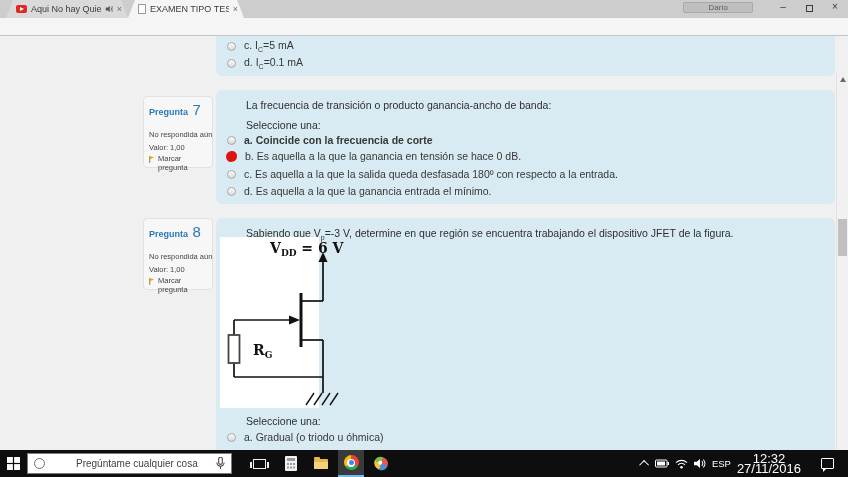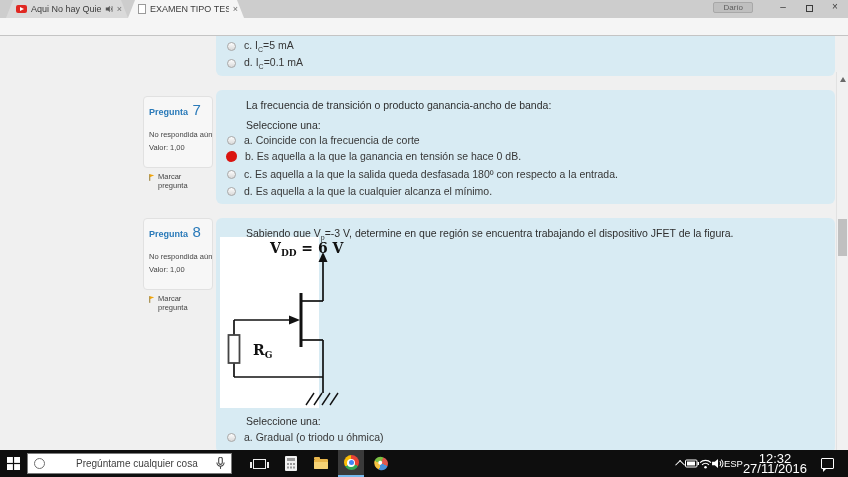--- a/index.html
+++ b/index.html
@@ -11,21 +11,21 @@
   #tabstrip { left:0; top:0; width:848px; height:18px; background:#cdcdcd; }
   .tab { height:18px; top:0; display:flex; align-items:center; gap:4px; padding:0 6px 0 10px;
          clip-path:polygon(0 100%, 7px 0, calc(100% - 7px) 0, 100% 100%); font-size:9px; color:#3c3c3c; }
   .tab.inactive { background:#dadada; }
   .tab.active { background:#f5f5f5; }
   .tab-title { white-space:nowrap; overflow:hidden; flex:1; }
   .yt-icon { width:11px; height:8px; background:#e02822; border-radius:2px; position:relative; flex:none; }
   .yt-icon::after { content:""; position:absolute; left:4px; top:2px; border-left:4px solid #fff; border-top:2px solid transparent; border-bottom:2px solid transparent; }
   .page-icon { width:8px; height:10px; background:#fff; border:1px solid #9a9a9a; flex:none; }
   .tab-close { color:#6f6f6f; font-size:9px; flex:none; }
-  .profile-btn { right:95px; top:2px; height:11px; padding:0 9px; background:#bfbfbf; border:1px solid #a8a8a8;
+  .profile-btn { right:95px; top:2px; height:11px; padding:0 24px; background:#bfbfbf; border:1px solid #a8a8a8;
                  border-radius:2px; font-size:8px; color:#5d5d5d; line-height:9px; }
   .winctl { top:0; height:15px; width:26px; text-align:center; font-size:10px; color:#3c3c3c; line-height:14px; }
   .restore-glyph { display:inline-block; width:7px; height:7px; border:1px solid #3c3c3c; position:relative; top:2px; background:#cdcdcd; }
   #toolbar { left:0; top:18px; width:848px; height:18px; background:#f5f5f5; border-bottom:1px solid #c4c4c4; }
   .navbtn { top:19px; font-size:11px; color:#575757; width:16px; text-align:center; line-height:15px; }
   .navbtn.disabled { color:#b0b0b0; }
   #omnibox { left:95px; top:20px; width:718px; height:14px; background:#fff; border:1px solid #d2d2d2; border-radius:2px;
              display:flex; align-items:center; padding:0 5px; gap:5px; }
   .info-icon { width:9px; height:9px; border-radius:50%; border:1px solid #8a8a8a; color:#8a8a8a; font-size:7px;
                line-height:8px; text-align:center; font-family:"Liberation Serif", serif; flex:none; }
@@ -34,21 +34,21 @@
   #star-btn { right:18px; top:20px; font-size:11px; color:#7c7c7c; }
   #menu-btn { right:4px; top:19px; font-size:11px; color:#5a5a5a; }
 
   
   #content { left:0; top:36px; width:848px; height:414px; background:#f0f0f0; overflow:hidden; }
   .qbox { left:216px; width:619px; background:#d8ebf3; border-radius:6px; }
   .qinfo { left:143px; width:70px; height:72px; background:#f7f7f7; border:1px solid #e1e1e1; border-radius:4px; padding:4px 5px; }
   .qinfo .qlabel { color:#2a7ab9; font-weight:bold; font-size:9px; }
   .qinfo .qnum { color:#2a7ab9; font-size:15px; font-weight:normal; }
   .qinfo .qmeta { font-size:7.5px; color:#454545; margin-top:11px; white-space:nowrap; }
-  .flagrow { margin-top:21px; font-size:7.5px; color:#454545; display:flex; gap:3px; width:50px; line-height:8.5px; }
+  .flagrow { margin-top:3px; font-size:7.5px; color:#454545; display:flex; gap:3px; width:50px; line-height:8.5px; }
   .qtext { font-size:10.5px; color:#2e2e2e;padding-left:16px; }
   .opt { display:flex; align-items:center; gap:8px; }
   .radio { width:9px; height:9px; border-radius:50%; border:1px solid #a8a8a8; background:linear-gradient(#fdfdfd,#d9d9d9); flex:none; }
   .radio.selected { width:11px; height:11px; border:none; background:#da1410; border-radius:52% 46% 55% 48%; }
   .opt-label { font-size:10.5px; color:#373737; }
   sub { font-size:7px; }
 
   
   #figure-box { left:4px; top:19px; width:99px; height:171px; background:#fff; }
 
@@ -73,21 +73,21 @@
   .folder-glyph::before { content:""; position:absolute; left:0; top:-2px; width:6px; height:2px; background:#e9b74c; border-radius:1px 1px 0 0; }
   .folder-glyph::after { content:""; position:absolute; left:0; top:3px; width:14px; height:7px; background:#f6d376; border-radius:0 0 1px 1px; }
   .chrome-glyph { width:15px; height:15px; border-radius:50%;
                   background:conic-gradient(#ea4335 0 33%, #34a853 33% 66%, #fbbc05 66% 100%); position:relative; }
   .chrome-glyph::before { content:""; position:absolute; left:3.5px; top:3.5px; width:8px; height:8px; border-radius:50%;
                   background:#fff; }
   .chrome-glyph::after { content:""; position:absolute; left:5px; top:5px; width:5px; height:5px; border-radius:50%; background:#4285f4; }
   .palette-glyph { width:14px; height:13px; border-radius:50% 50% 45% 55%;
                   background:conic-gradient(#e05a4e 0 25%, #4a90d9 25% 50%, #f5c242 50% 75%, #7bc043 75% 100%); position:relative; transform:rotate(20deg); }
   .palette-glyph::before { content:""; position:absolute; left:4px; top:4px; width:4px; height:4px; border-radius:50%; background:#fff; }
-  #tray { right:0; top:0; height:27px; display:flex; align-items:center; padding-right:6px; }
+  #tray { right:0; top:0; height:27px; display:flex; align-items:center; gap:6px; padding-right:6px; }
   .tray-txt { color:#fff; font-size:9.5px; }
   #clock { text-align:center; color:#fff; font-size:13px; line-height:10px; }
   .chev { width:7px; height:7px; border-left:1.5px solid #fff; border-top:1.5px solid #fff; transform:rotate(45deg) translateY(2px); }
   .actioncenter { width:13px; height:11px; border:1px solid #fff; border-radius:1px; position:relative; }
   .actioncenter::after { content:""; position:absolute; left:1px; bottom:-4px; border-top:4px solid #fff; border-right:4px solid transparent; }
 </style>
 </head>
 <body>
 
 <div id="tabstrip" class="abs">
@@ -146,35 +146,35 @@
           <line x1="1" y1="0" x2="1" y2="9" stroke="#8a6d1a" stroke-width="1.2"></line>
           <polygon points="1,0 7,1.5 1,4" fill="#f0a30a"></polygon>
         </svg>
       <span>Marcar pregunta</span>
     </div>
   </div>
 
   <div class="qbox abs" style="top:54px; height:114px;">
     <div class="qtext abs" style="left:14px; top:9px;">La frecuencia de transición o producto ganancia-ancho de banda:</div>
     <div class="qtext abs" style="left:14px; top:29px;">Seleccione una:</div>
-    <div class="opt abs" style="left:11px; top:44px;">
+    <div class="opt abs" style="left:11px; top:44px;font-weight:bold;">
       <span class="radio"></span>
       <span class="opt-label">a. Coincide con la frecuencia de corte</span>
     </div>
     <div class="opt abs" style="left:10px; top:60px;">
       <span class="radio selected"></span>
       <span class="opt-label">b. Es aquella a la que la ganancia en tensión se hace 0 dB.</span>
     </div>
     <div class="opt abs" style="left:11px; top:78px;">
       <span class="radio"></span>
       <span class="opt-label">c. Es aquella a la que la salida queda desfasada 180º con respecto a la entrada.</span>
     </div>
     <div class="opt abs" style="left:11px; top:95px;">
       <span class="radio"></span>
-      <span class="opt-label">d. Es aquella a la que la cualquier alcanza el mínimo.</span>
+      <span class="opt-label">d. Es aquella a la que la ganancia entrada el mínimo.</span>
     </div>
   </div>
 
   <div class="qinfo abs" style="top:182px;">
     <div><span class="qlabel">Pregunta</span> <span class="qnum">8</span></div>
     <div class="qmeta">No respondida aún</div>
     <div class="qmeta" style="margin-top:4px;">Valor: 1,00</div>
     <div class="flagrow">
       <svg width="8" height="9" viewBox="0 0 8 9">
           <line x1="1" y1="0" x2="1" y2="9" stroke="#8a6d1a" stroke-width="1.2"></line>

